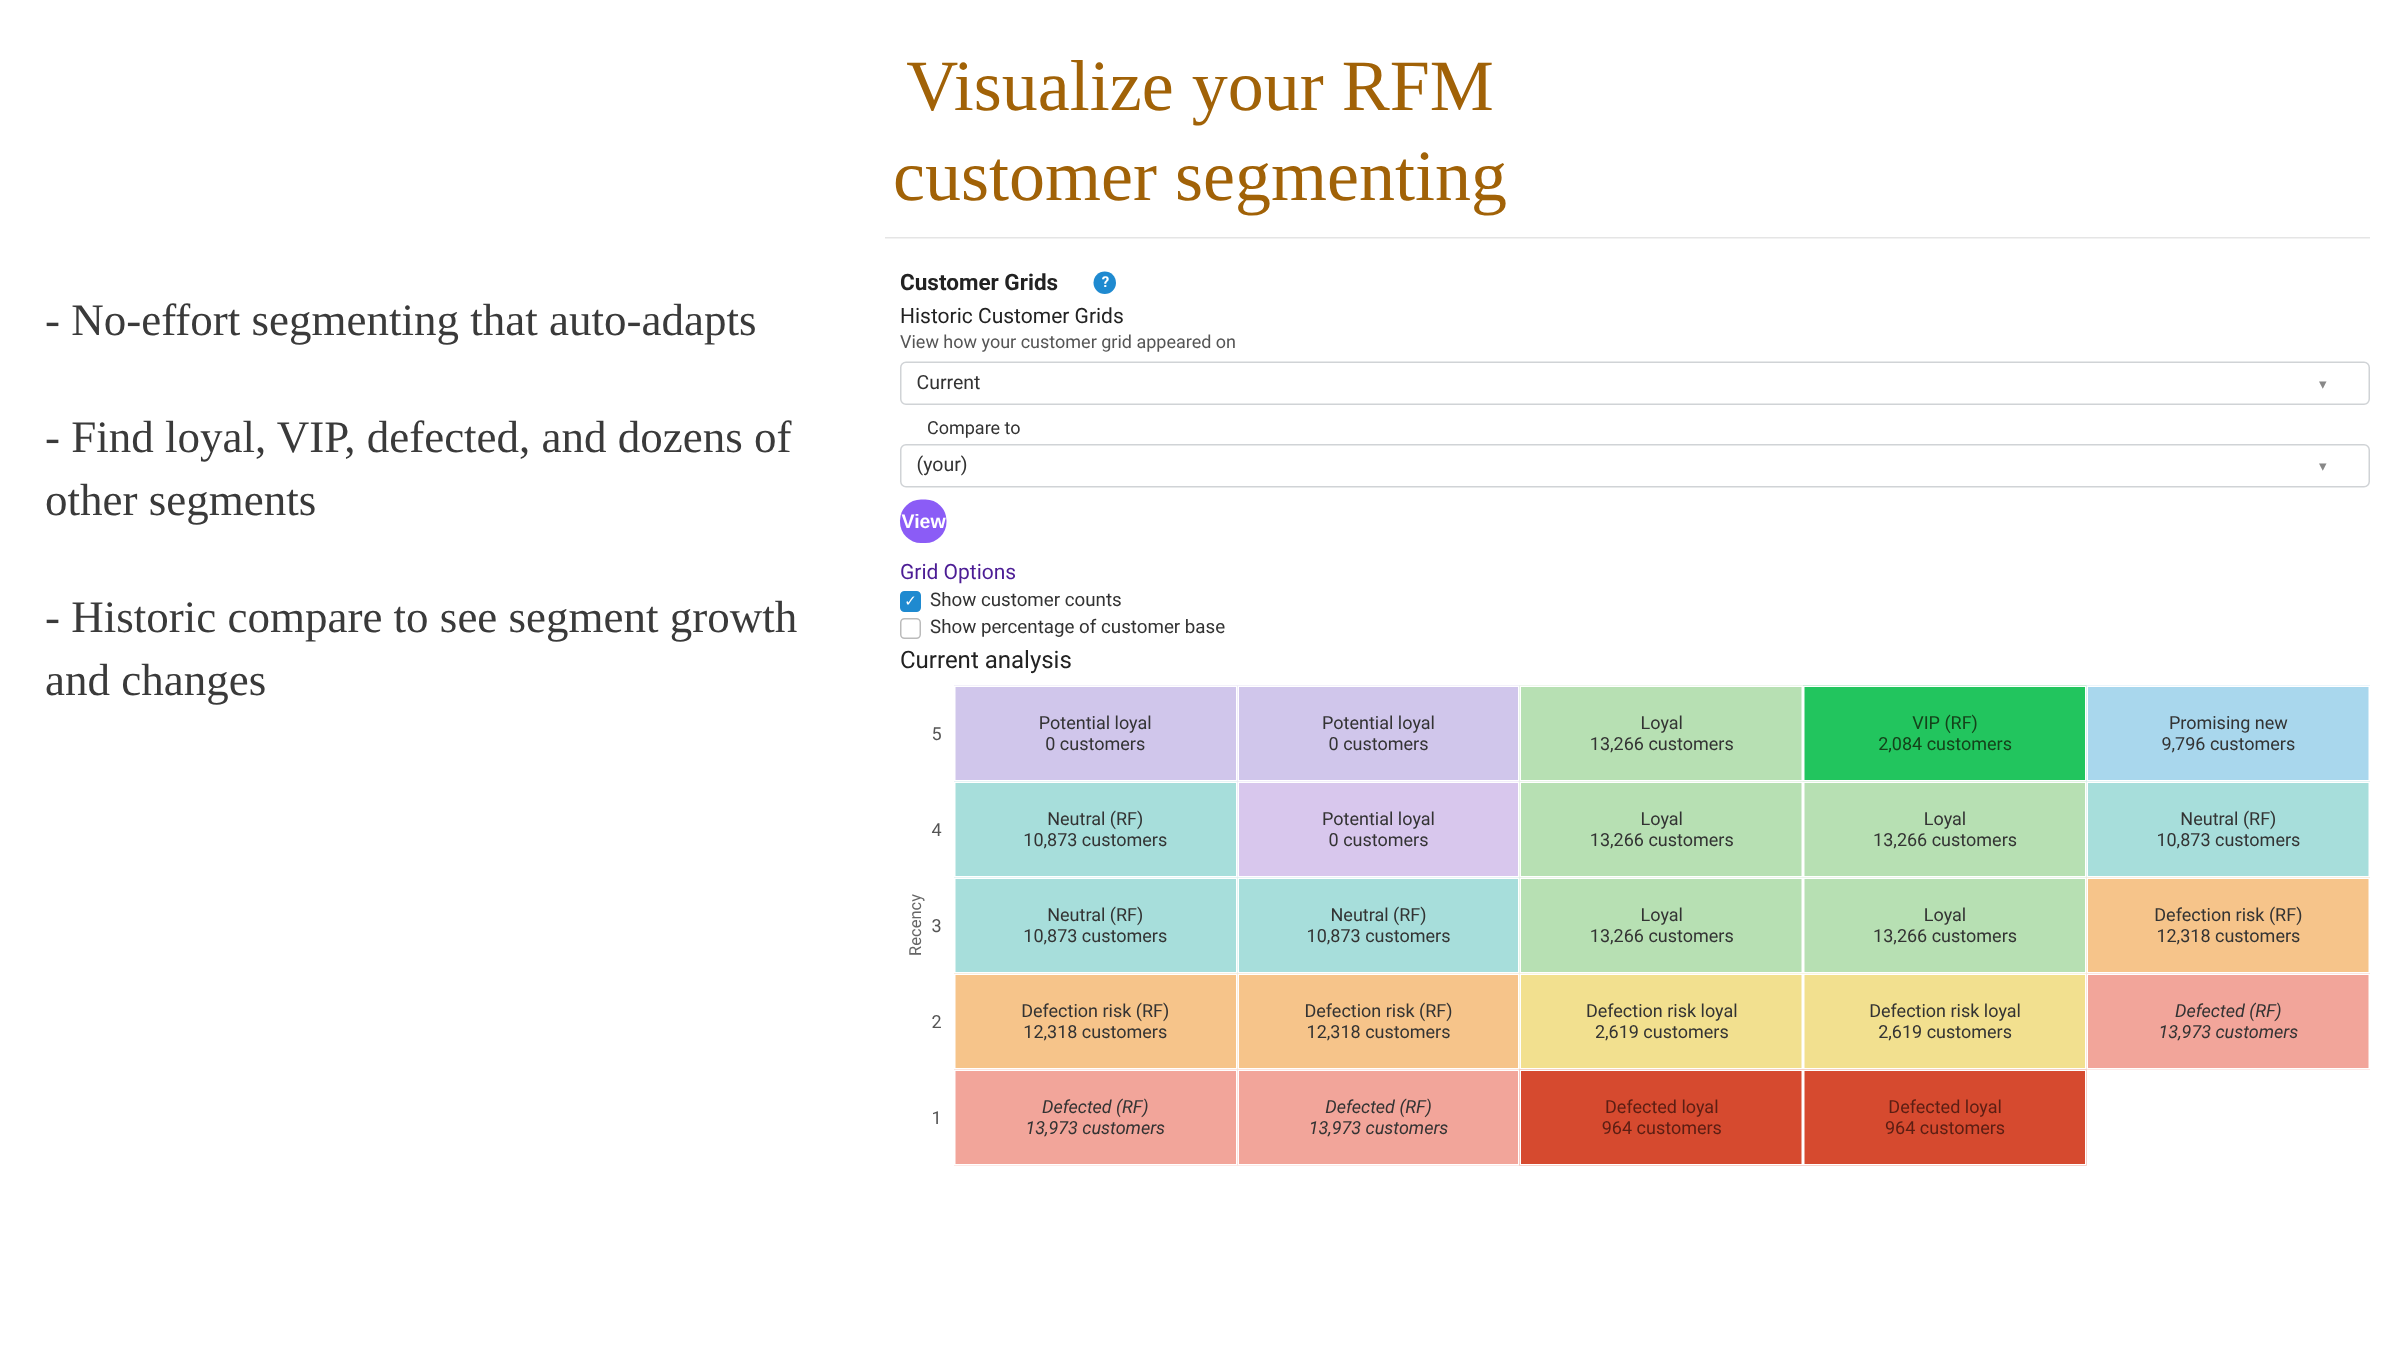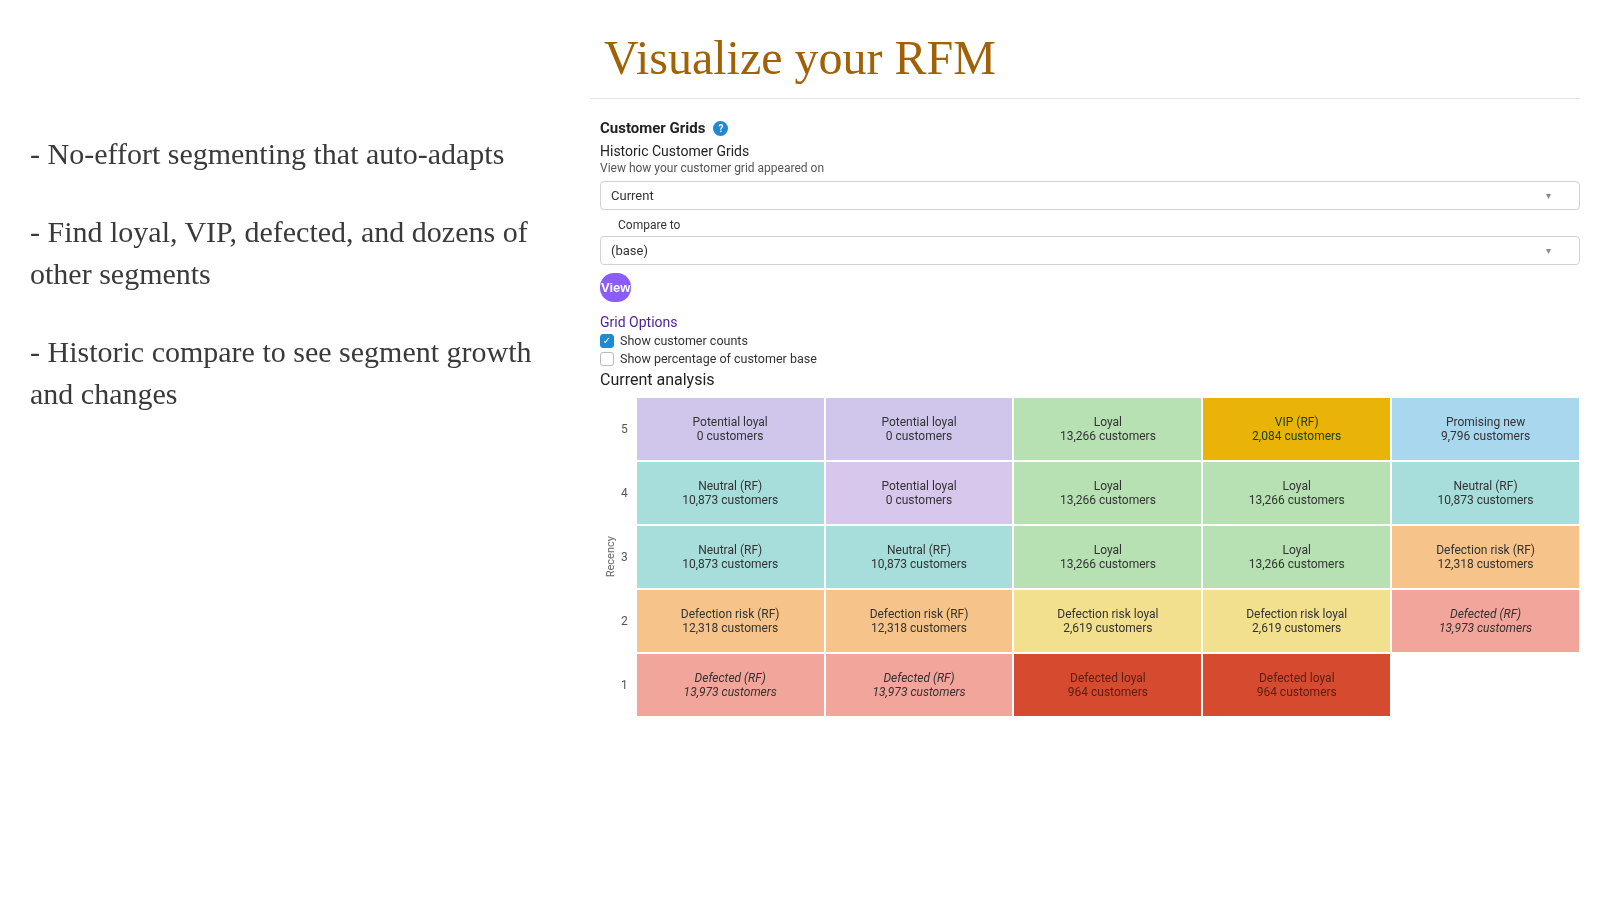--- a/index.html
+++ b/index.html
@@ -43,21 +43,21 @@
   padding-top: 10px;
   border-top: 1px solid #e5e5e5;
   padding-left: 10px;
 }
 .panel-title {
   font-weight: 700;
   font-size: 15px;
   color: #222;
   display: flex;
   align-items: center;
-  gap: 8px;
+  gap: 24px;
   margin: 10px 0 6px;
 }
 .help-icon {
   display: inline-flex;
   width: 15px; height: 15px;
   border-radius: 50%;
   background: #1f8ad0;
   color: #fff;
   font-size: 10px;
   font-weight: 700;
@@ -130,35 +130,36 @@
   align-items: center; justify-content: center;
   font-size: 12px; color: #333; text-align: center;
   padding: 4px;
 }
 .cell .seg { font-size: 12px; }
 .cell .cnt { font-size: 12px; }
 
 .c-new { background: #b4b5e6; }
 .c-potloyal { background: #d0c6eb; }
 .c-loyal { background: #b7e0b3; }
-.c-vip { background: #eab308; color: #14421a; text-align: center; }
+.c-vip { background: #22c55e; color: #14421a; text-align: center; }
 .c-promising { background: #a9d7ed; }
 .c-neutral { background: #a7dedb; }
 .c-potloyal2 { background: #d8c7ed; }
 .c-defrisk { background: #f6c48a; }
 .c-defrisk-loyal { background: #f2e08f; }
 .c-defected { background: #f2a59a; font-style: italic; }
 .c-defected-loyal { background: #d64a2f; color: #5b1e13; }
 </style>
 </head>
 <body>
 
 <div class="container">
   <h1 class="title">
     <span>Visualize your RFM</span><br>
+    <span>customer segmenting</span>
   </h1>
 
   <div class="body-row">
     <div class="left-col">
       <p>- No-effort segmenting that auto-adapts</p>
       <p>- Find loyal, VIP, defected, and dozens of other segments</p>
       <p>- Historic compare to see segment growth and changes</p>
     </div>
 
     <div class="right-col">
@@ -170,21 +171,21 @@
       <div class="sub-title">Historic Customer Grids</div>
       <div class="hint">View how your customer grid appeared on</div>
 
       <div class="select">
         <span>Current</span>
         <span class="chev">▾</span>
       </div>
 
       <div class="lbl">Compare to</div>
       <div class="select">
-        <span>(base)</span>
+        <span>(your)</span>
         <span class="chev">▾</span>
       </div>
 
       <button class="btn-view">View</button>
 
       <div class="opts-title">Grid Options</div>
 
       <div class="checkbox-row">
         <span class="cb checked">✓</span>
         <span>Show customer counts</span>

